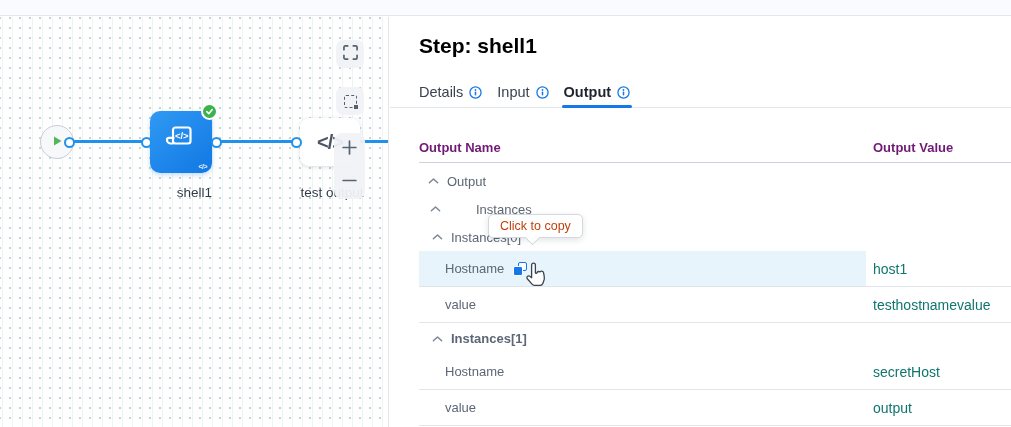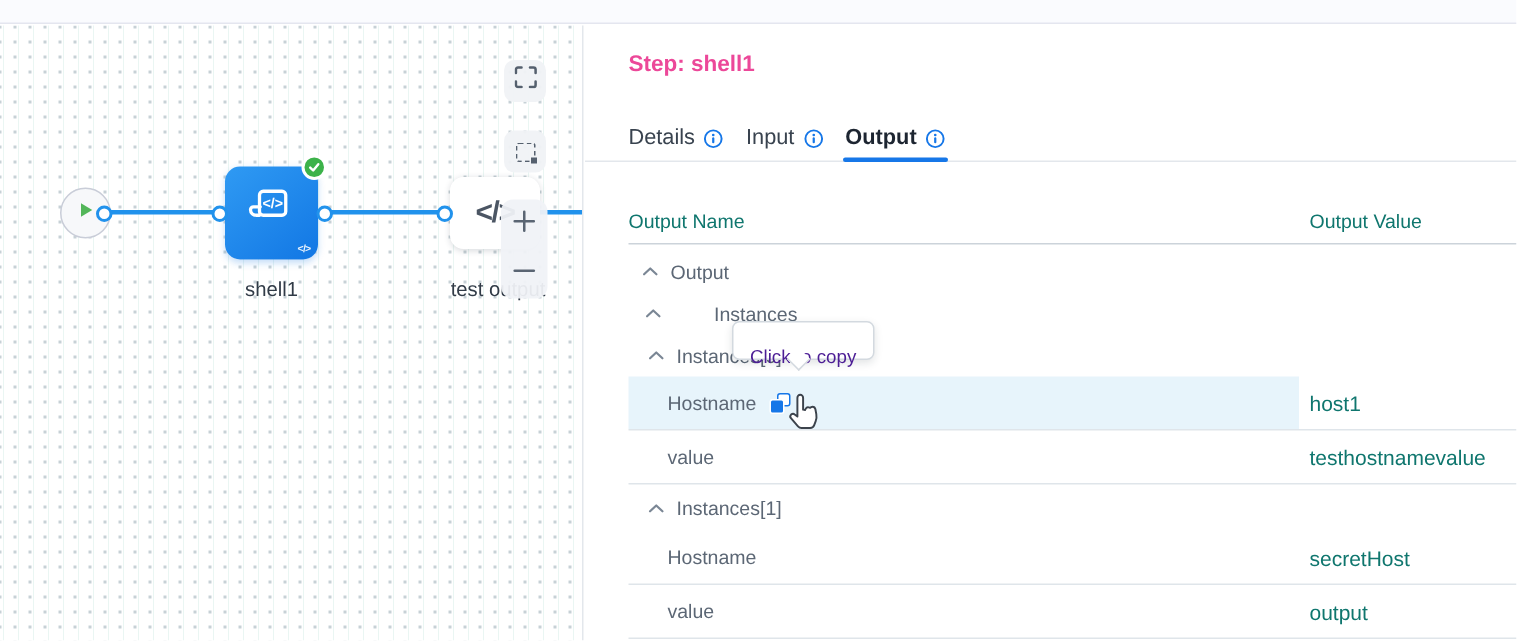--- a/index.html
+++ b/index.html
@@ -43,85 +43,85 @@
 
   .test-node { position:absolute; left:300px; top:101px; width:60px; height:48px;
                border-radius:9px; background:#fff;
                box-shadow:0 1px 4px rgba(25,35,55,.16);
                display:flex; align-items:center; justify-content:center; z-index:2; }
   .test-node .code-glyph { font-size:20px; font-weight:800; color:#4b5563;
                letter-spacing:-1px; }
 
   .node-label { position:absolute; top:168px; font-size:13.5px; color:#313b47;
                 text-align:center; z-index:2; white-space:nowrap; }
-  .node-label.l1 { left:150px; width:62px; }
+  .node-label.l1 { left:150px; width:62px;text-align:right; }
   .node-label.l2 { left:296px; width:72px; }
 
   .cv-btn { position:absolute; width:28px; height:28px; border-radius:7px;
             background:rgba(240,242,246,.95); display:flex; align-items:center;
             justify-content:center; z-index:6; }
   .btn-fullscreen { left:336px; top:23px; }
   .btn-marquee { left:336px; top:70px; }
   .marquee-sq { width:13px; height:13px; border:1.5px dashed #55606e; border-radius:2px;
                 position:relative; }
   .marquee-sq::after { content:''; position:absolute; right:-2px; bottom:-2px;
                 width:4px; height:4px; background:#55606e; }
   .zoom-panel { position:absolute; left:334px; top:116px; width:31px; height:66px;
                 border-radius:8px; background:rgba(240,242,246,.94); z-index:6;
                 display:flex; flex-direction:column; }
   .zoom-panel .zbtn { flex:1; display:flex; align-items:center; justify-content:center; }
 
   
   .panel { position:absolute; left:390px; top:17px; right:0; bottom:0; background:#fff; }
-  .step-title { position:absolute; left:29px; top:17px; font-size:15px; font-weight:700;
-                color:#ec4899; }
+  .step-title { position:absolute; left:29px; top:17px; font-size:21px; font-weight:700;
+                color:#000000; }
 
   .tab-bar { position:absolute; left:0; right:0; top:60px; height:31px;
              border-bottom:1px solid #e3e7ec; padding-left:29px; white-space:nowrap; }
   .tab { display:inline-flex; align-items:center; gap:6px; margin-right:15px;
          height:100%; position:relative; font-size:14.5px; color:#39434f; }
   .tab .tab-label { line-height:1; }
   .tab.active .tab-label { font-weight:700; color:#1d2531; }
   .tab.active::after { content:''; position:absolute; left:-2px; right:-2px; bottom:-1px;
          height:3px; background:#1677e8; border-radius:2px; }
   .info-icon { display:inline-flex; }
 
   .otable { position:absolute; left:29px; right:0; top:117px; bottom:0; }
   .thead { height:29px; border-bottom:1px solid #ccd3da; position:relative; }
-  .th { position:absolute; top:6px; font-size:13px; font-weight:400; color:#0f766e; }
+  .th { position:absolute; top:6px; font-size:13px; font-weight:700; color:#701a75; }
   .th.name { left:0; } .th.value { left:454px; }
   .rows { margin-top:4px; }
 
   .trow { position:relative; }
   .trow.group { height:28px; }
   .trow.leaf { height:36px; border-bottom:1px solid #dfe5ea; }
-  .rows .trow:nth-child(6) { height:31px; }
+  .rows .trow:nth-child(6) { height:31px;font-weight:bold; }
   .trow .name-cell { display:flex; align-items:center; height:100%; position:relative;
                      z-index:2; font-size:13px; color:#5c6775; }
   .trow.group .name-cell { gap:8px; }
   .trow.lvl0 .name-cell { padding-left:9px; }
   .trow.lvl1 .name-cell { padding-left:11px;gap:35px; }
   .trow.lvl2 .name-cell { padding-left:13px; }
   .trow.leaf .name-cell { padding-left:26px; }
   .chevron { display:inline-flex; }
   .value-cell { position:absolute; left:454px; top:50%; transform:translateY(-50%);
                 font-size:14px; color:#0f766e; z-index:2; white-space:nowrap; }
   .trow.highlight::before { content:''; position:absolute; left:0; top:0; bottom:0;
                 width:447px; background:#e7f4fb; z-index:1; }
 
   .copy-icon { position:relative; width:14px; height:14px; display:inline-block;
                margin-left:9px; flex:none; }
   .copy-back { position:absolute; right:0; top:0; width:9px; height:9px;
                border:1.5px solid #1677e8; border-radius:2px; background:#fff; }
   .copy-front { position:absolute; left:0; bottom:0; width:10px; height:10px;
                background:#1677e8; border-radius:2px; border:1px solid #fff; }
 
-  .tooltip { position:absolute; left:98px; top:197px; height:24px; padding:12px 11px;
+  .tooltip { position:absolute; left:98px; top:197px; height:24px; padding:0 11px;
              line-height:22px; background:#fff; border:1px solid #d3d9df;
-             border-radius:5px; font-size:12.5px; color:#4c1d95; z-index:40;
+             border-radius:5px; font-size:12.5px; color:#c2410c; z-index:40;
              box-shadow:0 2px 6px rgba(25,35,50,.13); white-space:nowrap; }
   .tooltip::after { content:''; position:absolute; left:38px; bottom:-5.5px; width:10px;
              height:10px; background:#fff; border-right:1px solid #d3d9df;
              border-bottom:1px solid #d3d9df; transform:rotate(45deg); }
 
   .cursor-hand { position:absolute; left:133px; top:245px; z-index:60; }
 </style>
 </head>
 <body>
 

